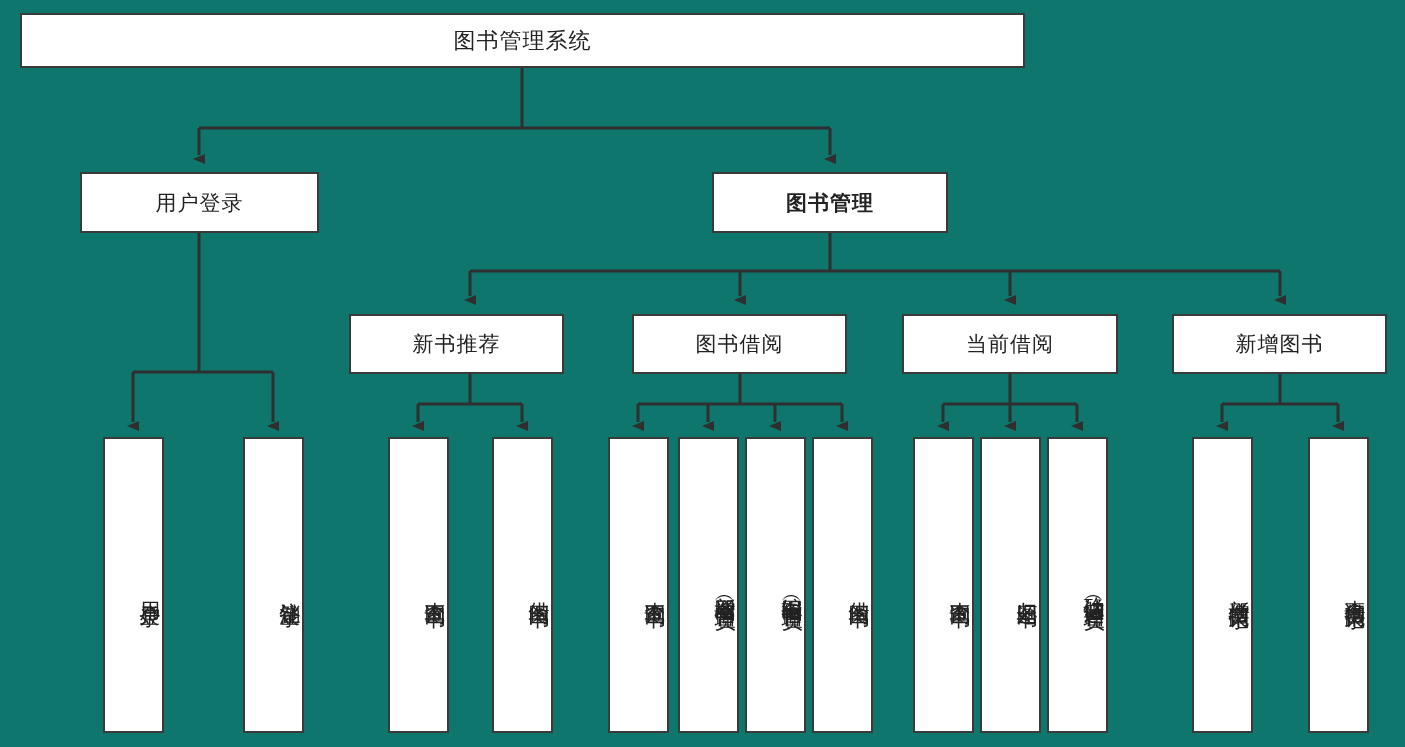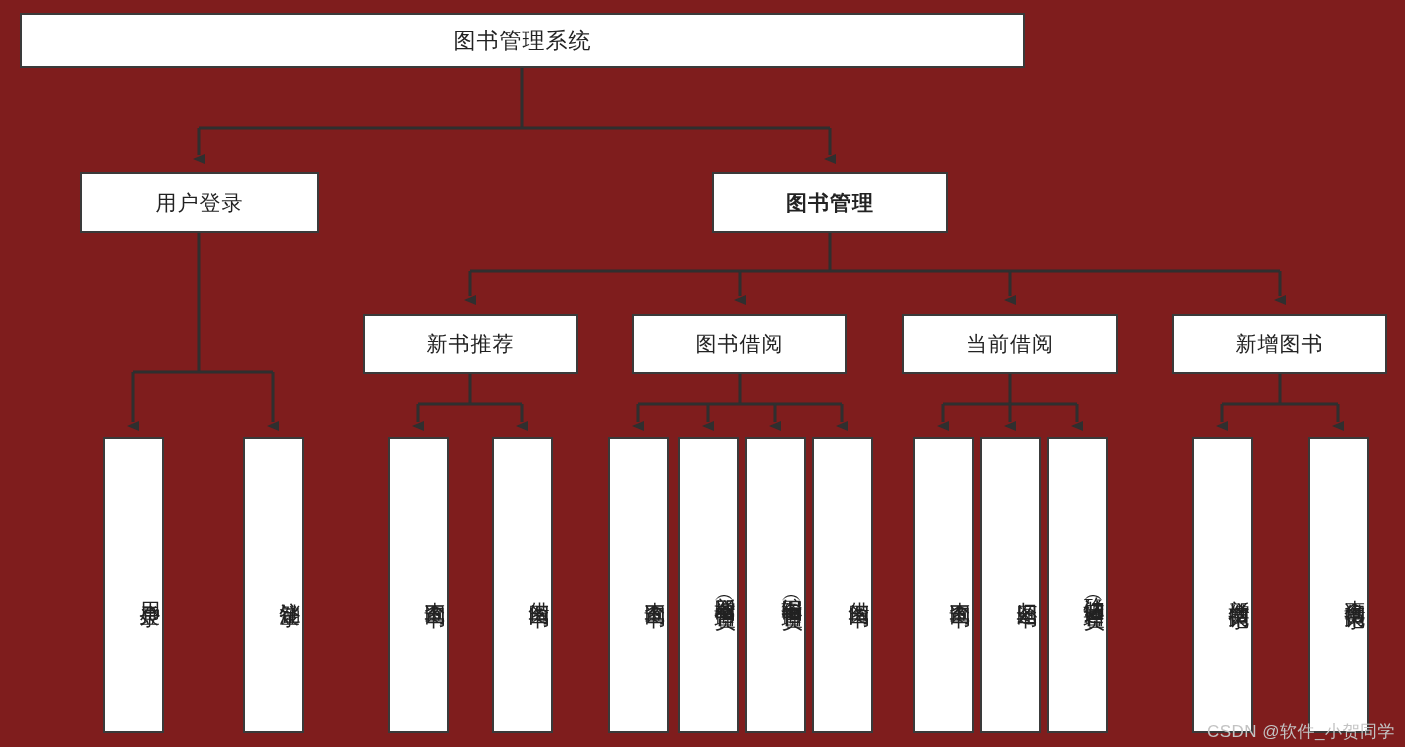--- a/index.html
+++ b/index.html
@@ -8,21 +8,21 @@
     padding: 0;
     background: #ffffff;
   }
   body {
     font-family: "Liberation Sans", "DejaVu Sans", sans-serif;
   }
   #canvas {
     position: relative;
     width: 1405px;
     height: 747px;
-    background: #7f1d1d;
+    background: #0f766e;
     overflow: hidden;
     text-align: center;
   }
   #edges {
     position: absolute;
     left: 0;
     top: 0;
     width: 1405px;
     height: 747px;
     pointer-events: none;
@@ -133,21 +133,21 @@
   </div>
 
   <div class="node node-h" style="left:80px; top:172px; width:239px; height:61px;">
     <span>用户登录</span>
   </div>
 
   <div class="node node-h" style="left:712px; top:172px; width:236px; height:61px;font-weight:bold;">
     <span>图书管理</span>
   </div>
 
-  <div class="node node-h" style="left:363px; top:314px; width:215px; height:60px;">
+  <div class="node node-h" style="left:349px; top:314px; width:215px; height:60px;">
     <span>新书推荐</span>
   </div>
 
   <div class="node node-h" style="left:632px; top:314px; width:215px; height:60px;">
     <span>图书借阅</span>
   </div>
 
   <div class="node node-h" style="left:902px; top:314px; width:216px; height:60px;">
     <span>当前借阅</span>
   </div>
@@ -193,15 +193,14 @@
     <span class="leaf-text">确认归还（管理员）</span>
   </div>
 
   <div class="node node-leaf" style="left:1192px; top:437px; width:61px; height:296px;">
     <span class="leaf-text">新增借阅记录</span>
   </div>
   <div class="node node-leaf" style="left:1308px; top:437px; width:61px; height:296px;">
     <span class="leaf-text">查询借阅记录</span>
   </div>
 
-  <div class="watermark">CSDN @软件_小贺同学</div>
 
 </div>
 
 </body></html>

